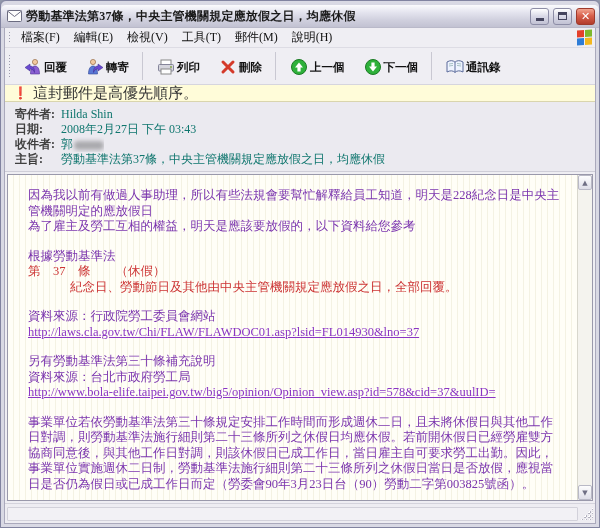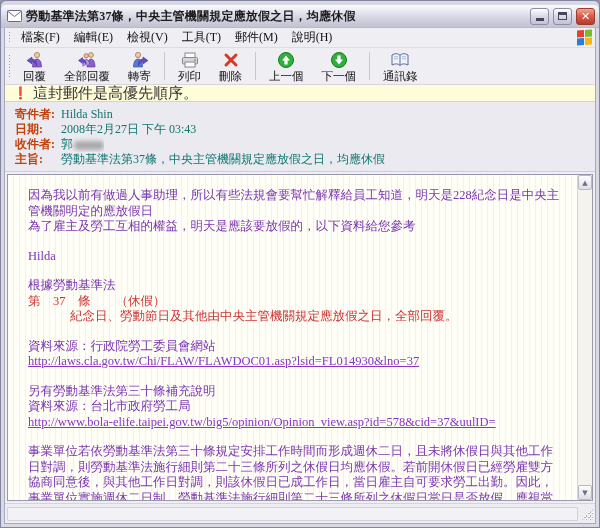--- a/index.html
+++ b/index.html
@@ -55,34 +55,34 @@
     background-size:3px 3px;background-repeat:repeat-y;}
   
   .menubar{height:20px;flex:0 0 20px;display:flex;align-items:center;background:#efeef3;border-bottom:1px solid #dddce4;padding-right:2px;}
   .menu-item{font-size:12px;color:#111;padding:2px 7px;cursor:default;white-space:nowrap;}
   .winlogo{margin-left:auto;width:16px;height:16px;display:grid;grid-template-columns:7px 7px;grid-template-rows:7px 7px;gap:1px;transform:skewY(-4deg);}
   .winlogo i{display:block;}
   .winlogo .r{background:#e4402a;} .winlogo .g{background:#7eb82c;}
   .winlogo .b{background:#2e7cd6;} .winlogo .y{background:#f3b71e;}
   
   .toolbar{height:37px;flex:0 0 37px;display:flex;align-items:stretch;background:#efeef3;border-bottom:1px solid #d6d5de;padding:1px 0 1px;}
-  .tb-btn{display:flex;flex-direction:column;align-items:center;justify-content:center;
-    gap:1px;padding:1px 8px 0;border:1px solid transparent;border-radius:2px;cursor:default;}
+  .tb-btn{display:flex;flex-direction:row;align-items:center;justify-content:center;
+    gap:1px;padding:1px 8px 0;border:1px solid transparent;border-radius:2px;cursor:default;font-weight:bold;}
   .tb-btn .lbl{font-size:11.5px;color:#111;white-space:nowrap;line-height:12px;}
   .tb-sep{width:1px;background:#c9c8d2;margin:3px 4px;}
   .ticon{width:20px;height:18px;display:block;}
   
   .banner{height:17px;flex:0 0 17px;background:var(--banner-bg);border-bottom:1px solid #d9d5ae;
     display:flex;align-items:center;gap:5px;padding:0 8px;}
   .bang{color:#c22; font-weight:bold;font-size:12px;line-height:1;font-family:"DejaVu Sans",sans-serif;}
   .banner-text{font-size:15px;color:#333;}
   
   .headers{flex:0 0 66px;padding:5px 10px 4px;background:#ebeaf0;border-bottom:1px solid #cfced8;}
   .hrow{display:flex;font-size:12px;line-height:15px;}
-  .hlabel{flex:0 0 46px;font-weight:bold;color:#c2410c;}
+  .hlabel{flex:0 0 46px;font-weight:bold;color:#404040;}
   .hvalue{color:#0f766e;white-space:nowrap;overflow:hidden;}
   .blur-blob{display:inline-block;width:30px;height:9px;margin-left:1px;border-radius:4px;background:#a9a9ad;filter:blur(2px);vertical-align:middle;}
   
   .bodywrap{flex:1;margin:2px;border:1px solid #9a99ab;background:#fff;display:flex;overflow:hidden;}
   .mailbody{
     flex:1;padding:13px 14px 10px 20px;overflow:hidden;
     background:repeating-linear-gradient(90deg,#fffef7 0px,#fffef7 5px,#f4f2e3 5px,#f4f2e3 6px);
     color:var(--body-text);font-size:12.5px;line-height:15.5px;
   }
   .mailbody p{margin:0 0 14px;}
@@ -151,30 +151,20 @@
 
       <div class="tb-btn">
         <svg class="ticon" viewBox="0 0 20 18">
           <circle cx="12" cy="4" r="2.6" fill="#f2c9a0" stroke="#8a5a30" stroke-width="0.6"></circle>
           <path d="M7.5 16 C7.5 10.5 9.5 8 12 8 C14.5 8 16.5 10.5 16.5 16 Z" fill="#8a5fd2" stroke="#4f2f96" stroke-width="0.6"></path>
           <path d="M7 6 L2 9.5 L7 13 L7 11 C9.5 11 11 12.3 11.4 14.5 C11.8 10.5 10 8 7 8 Z" fill="#6a4ad0" stroke="#3c2a8a" stroke-width="0.5"></path>
         </svg>
         <span class="lbl">回覆</span>
       </div>
 
-      <div class="tb-btn">
-        <svg class="ticon" viewBox="0 0 20 18">
-          <circle cx="14" cy="4" r="2.4" fill="#f2c9a0" stroke="#8a5a30" stroke-width="0.6"></circle>
-          <path d="M10 16 C10 11 11.6 8 14 8 C16.4 8 18 11 18 16 Z" fill="#8a5fd2" stroke="#4f2f96" stroke-width="0.6"></path>
-          <circle cx="9.2" cy="4.8" r="2.2" fill="#eebf96" stroke="#8a5a30" stroke-width="0.6"></circle>
-          <path d="M5.8 15.5 C5.8 11 7.2 8.6 9.2 8.6 C11.2 8.6 12.4 10.5 12.6 13" fill="#b497e2" stroke="#4f2f96" stroke-width="0.6"></path>
-          <path d="M5.5 6.5 L1.5 9.5 L5.5 12.5 L5.5 10.8 C7.5 10.8 8.6 11.8 9 13.5 C9.3 10.3 7.8 8.2 5.5 8.2 Z" fill="#6a4ad0" stroke="#3c2a8a" stroke-width="0.5"></path>
-        </svg>
-        <span class="lbl">全部回覆</span>
-      </div>
 
       <div class="tb-btn">
         <svg class="ticon" viewBox="0 0 20 18">
           <circle cx="8" cy="4" r="2.6" fill="#f2c9a0" stroke="#8a5a30" stroke-width="0.6"></circle>
           <path d="M3.5 16 C3.5 10.5 5.5 8 8 8 C10.5 8 12.5 10.5 12.5 16 Z" fill="#5a78d6" stroke="#2f4796" stroke-width="0.6"></path>
           <path d="M13 6 L18 9.5 L13 13 L13 11 C10.5 11 9 12.3 8.6 14.5 C8.2 10.5 10 8 13 8 Z" fill="#6a4ad0" stroke="#3c2a8a" stroke-width="0.5"></path>
         </svg>
         <span class="lbl">轉寄</span>
       </div>
 
@@ -248,21 +238,20 @@
       <div class="hrow">
         <span class="hlabel">主旨:</span>
         <span class="hvalue">勞動基準法第37條，中央主管機關規定應放假之日，均應休假</span>
       </div>
     </div>
 
     <div class="bodywrap">
       <div class="mailbody">
         <p class="pre">因為我以前有做過人事助理，所以有些法規會要幫忙解釋給員工知道，明天是228紀念日是中央主管機關明定的應放假日
 為了雇主及勞工互相的權益，明天是應該要放假的，以下資料給您參考</p>
-        <p>Hilda</p>
 
         <div class="law">
           <p>根據勞動基準法</p>
           <p class="red">第　37　條　　（休假）</p>
           <p class="red indent">紀念日、勞動節日及其他由中央主管機關規定應放假之日，全部回覆。</p>
         </div>
 
         <div class="tight">
           <p>資料來源：行政院勞工委員會網站</p>
           <p><a class="maillink">http://laws.cla.gov.tw/Chi/FLAW/FLAWDOC01.asp?lsid=FL014930&amp;lno=37</a></p>

